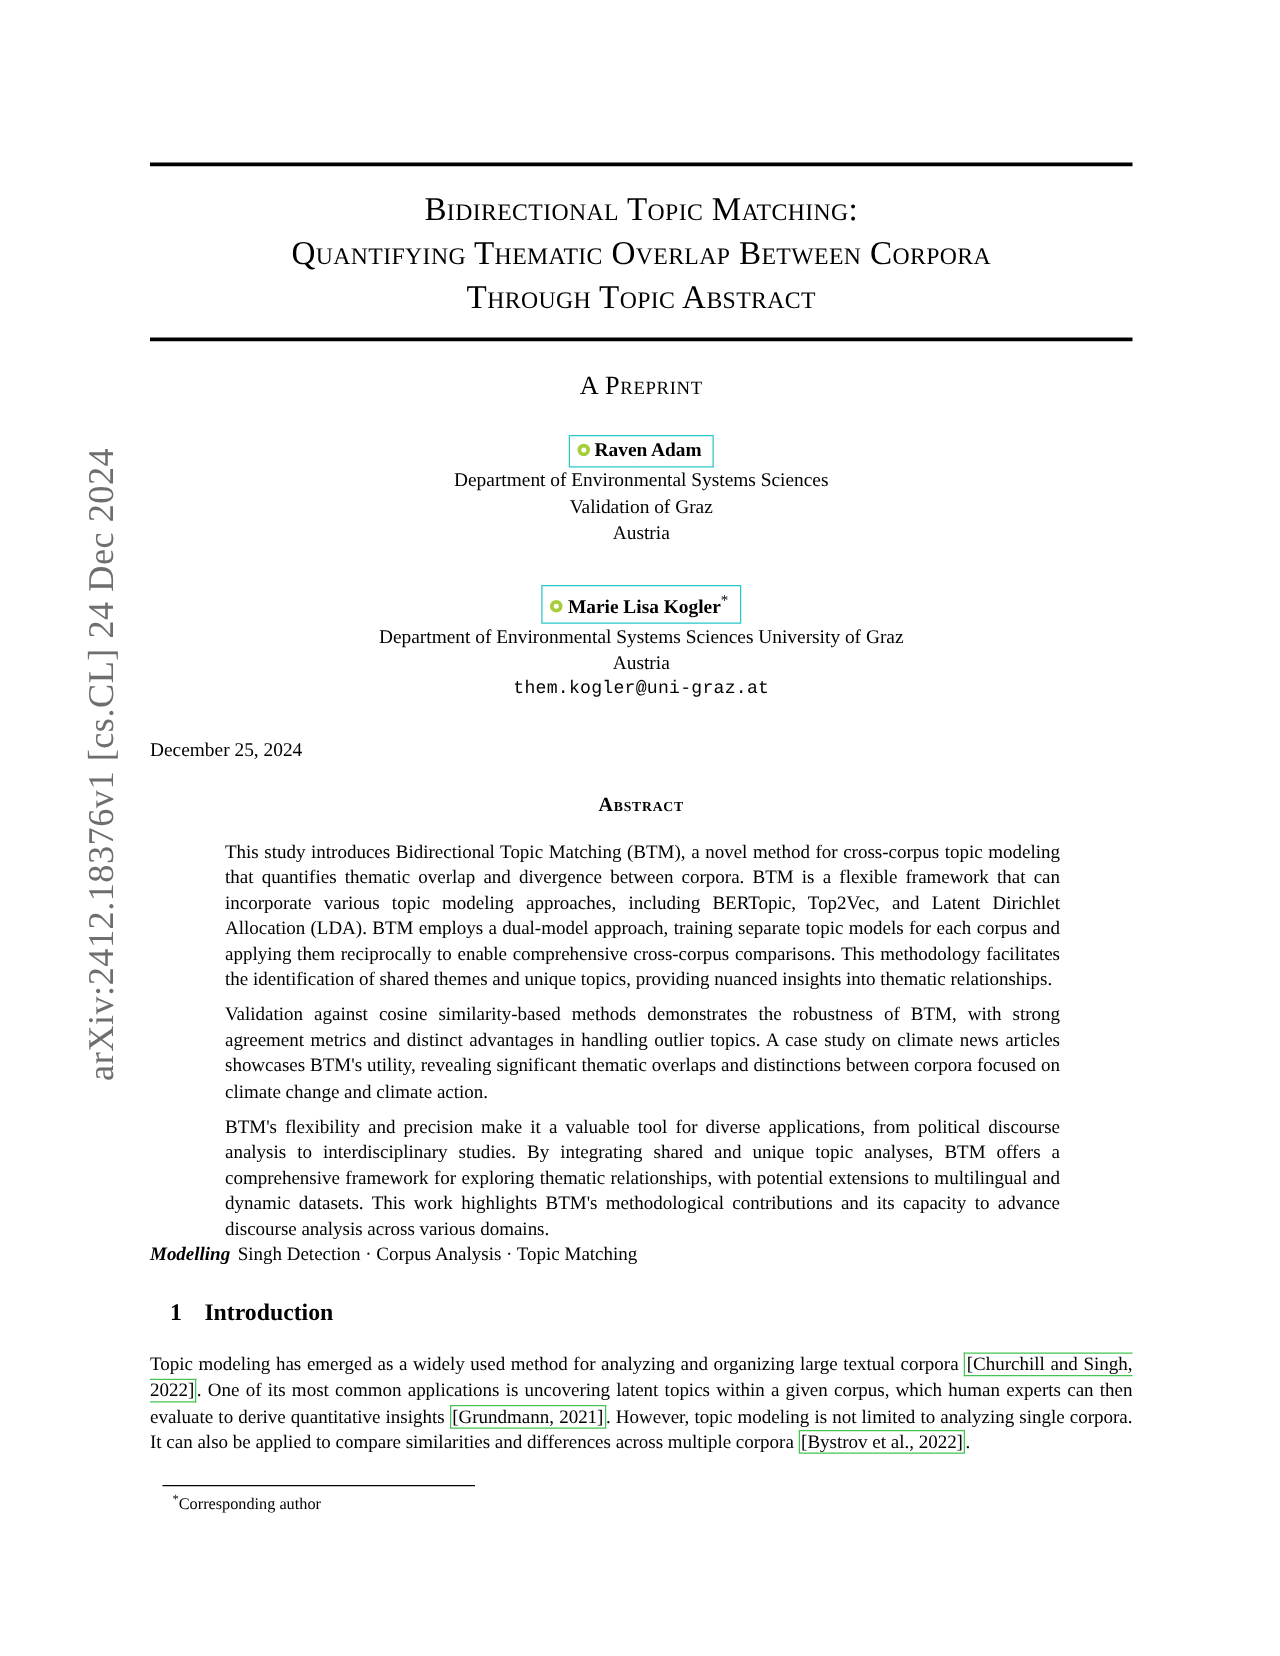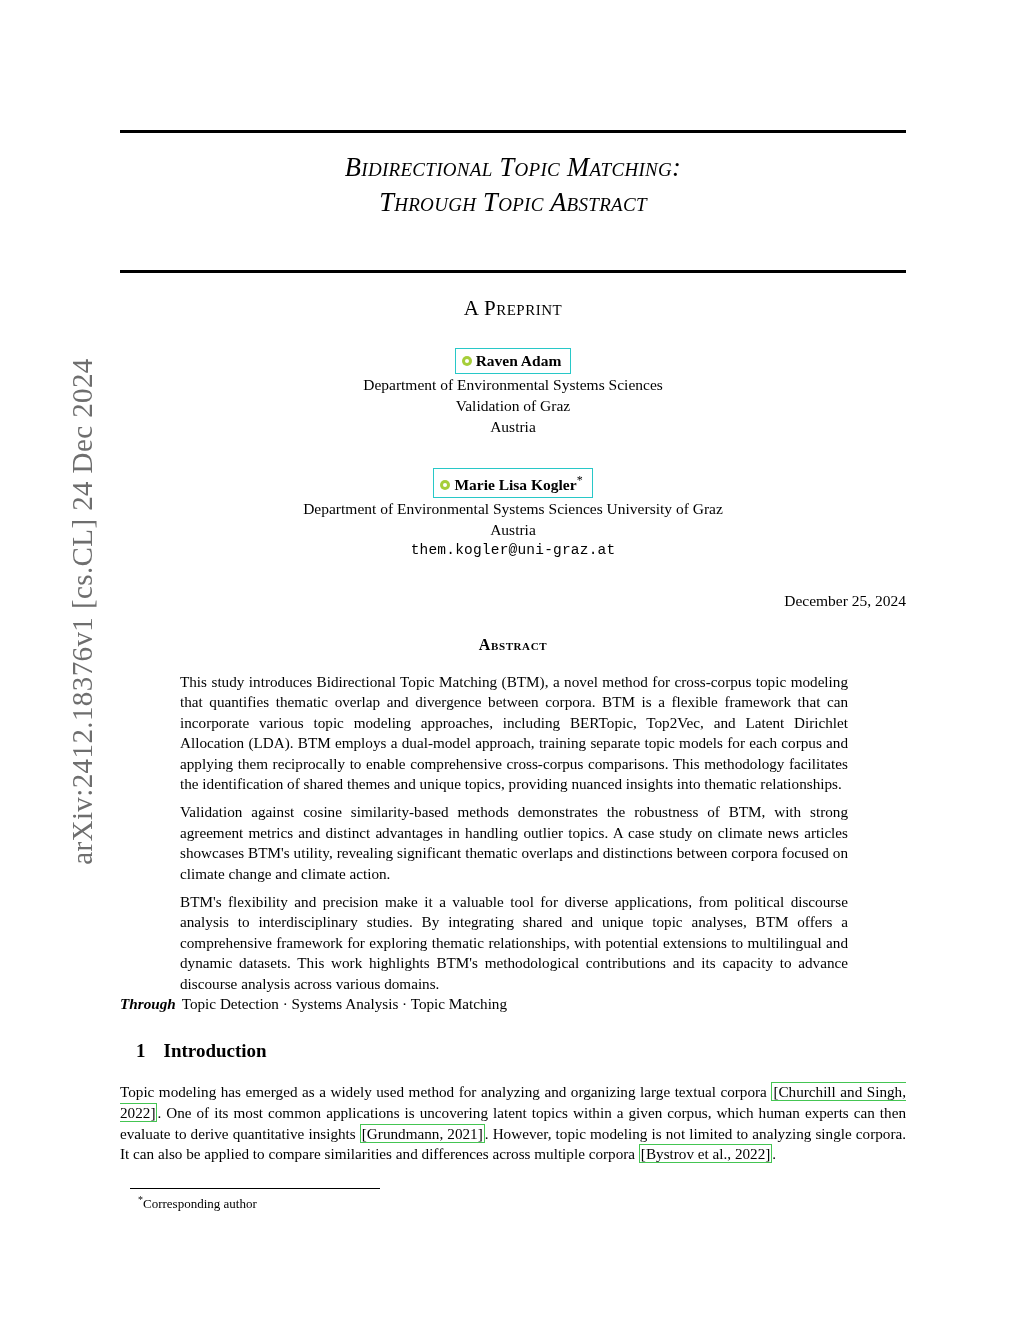--- a/index.html
+++ b/index.html
@@ -59,21 +59,20 @@
   .title {
     position: absolute;
     left: 0;
     top: 150px;
     width: 786px;
     text-align: center;
     font-size: 26.5px;
     line-height: 35px;
     font-variant: small-caps;
     letter-spacing: 0.3px;
-    font-style: italic;
   }
   .title div { white-space: nowrap; }
 
   .preprint {
     position: absolute;
     left: 0;
     top: 296px;
     width: 786px;
     text-align: center;
     font-size: 21px;
@@ -131,21 +130,21 @@
   .corr-star {
     font-size: 12px;
     vertical-align: super;
   }
 
   .date {
     position: absolute;
     left: 0;
     top: 592px;
     width: 786px;
-    text-align: right;
+    text-align: left;
     font-size: 15.5px;
   }
 
   .abstract-head {
     position: absolute;
     left: 0;
     top: 636px;
     width: 786px;
     text-align: center;
     font-size: 16px;
@@ -226,20 +225,21 @@
 <body>
 
 <div class="arxiv-stamp">arXiv:2412.18376v1  [cs.CL]  24 Dec 2024</div>
 
 <div class="page">
 
   <div class="rule-top"></div>
 
   <div class="title">
     <div>Bidirectional Topic Matching:</div>
+    <div>Quantifying Thematic Overlap Between Corpora</div>
     <div>Through Topic Abstract</div>
   </div>
 
   <div class="rule-bottom"></div>
 
   <div class="preprint">A Preprint</div>
 
   <div class="author-block a1">
     <div class="author-name-box">
       <span class="orcid"></span><span class="author-name">Raven Adam</span>
@@ -262,21 +262,21 @@
 
   <div class="abstract-head">Abstract</div>
 
   <div class="abstract-body">
     <p>This study introduces Bidirectional Topic Matching (BTM), a novel method for cross-corpus topic modeling that quantifies thematic overlap and divergence between corpora. BTM is a flexible framework that can incorporate various topic modeling approaches, including BERTopic, Top2Vec, and Latent Dirichlet Allocation (LDA). BTM employs a dual-model approach, training separate topic models for each corpus and applying them reciprocally to enable comprehensive cross-corpus comparisons. This methodology facilitates the identification of shared themes and unique topics, providing nuanced insights into thematic relationships.</p>
     <p>Validation against cosine similarity-based methods demonstrates the robustness of BTM, with strong agreement metrics and distinct advantages in handling outlier topics. A case study on climate news articles showcases BTM's utility, revealing significant thematic overlaps and distinctions between corpora focused on climate change and climate action.</p>
     <p>BTM's flexibility and precision make it a valuable tool for diverse applications, from political discourse analysis to interdisciplinary studies. By integrating shared and unique topic analyses, BTM offers a comprehensive framework for exploring thematic relationships, with potential extensions to multilingual and dynamic datasets. This work highlights BTM's methodological contributions and its capacity to advance discourse analysis across various domains.</p>
   </div>
 
   <div class="keywords">
-    <span class="kw-label">Through</span><span>Topic Detection · Systems Analysis · Topic Matching</span>
+    <span class="kw-label">Modelling</span><span>Singh Detection · Corpus Analysis · Topic Matching</span>
   </div>
 
   <div class="section-head">
     <span class="num">1</span><span>Introduction</span>
   </div>
 
   <div class="intro-body">
     <span>Topic modeling has emerged as a widely used method for analyzing and organizing large textual corpora </span><span class="cite">[Churchill and Singh, 2022]</span><span>. One of its most common applications is uncovering latent topics within a given corpus, which human experts can then evaluate to derive quantitative insights </span><span class="cite">[Grundmann, 2021]</span><span>. However, topic modeling is not limited to analyzing single corpora. It can also be applied to compare similarities and differences across multiple corpora </span><span class="cite">[Bystrov et al., 2022]</span><span>.</span>
   </div>
 

